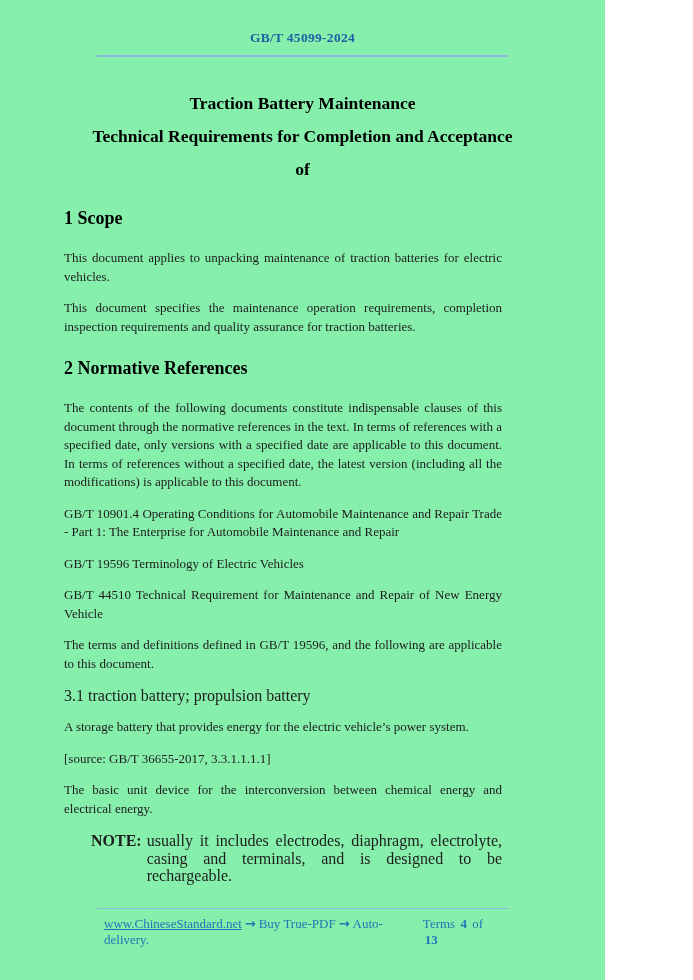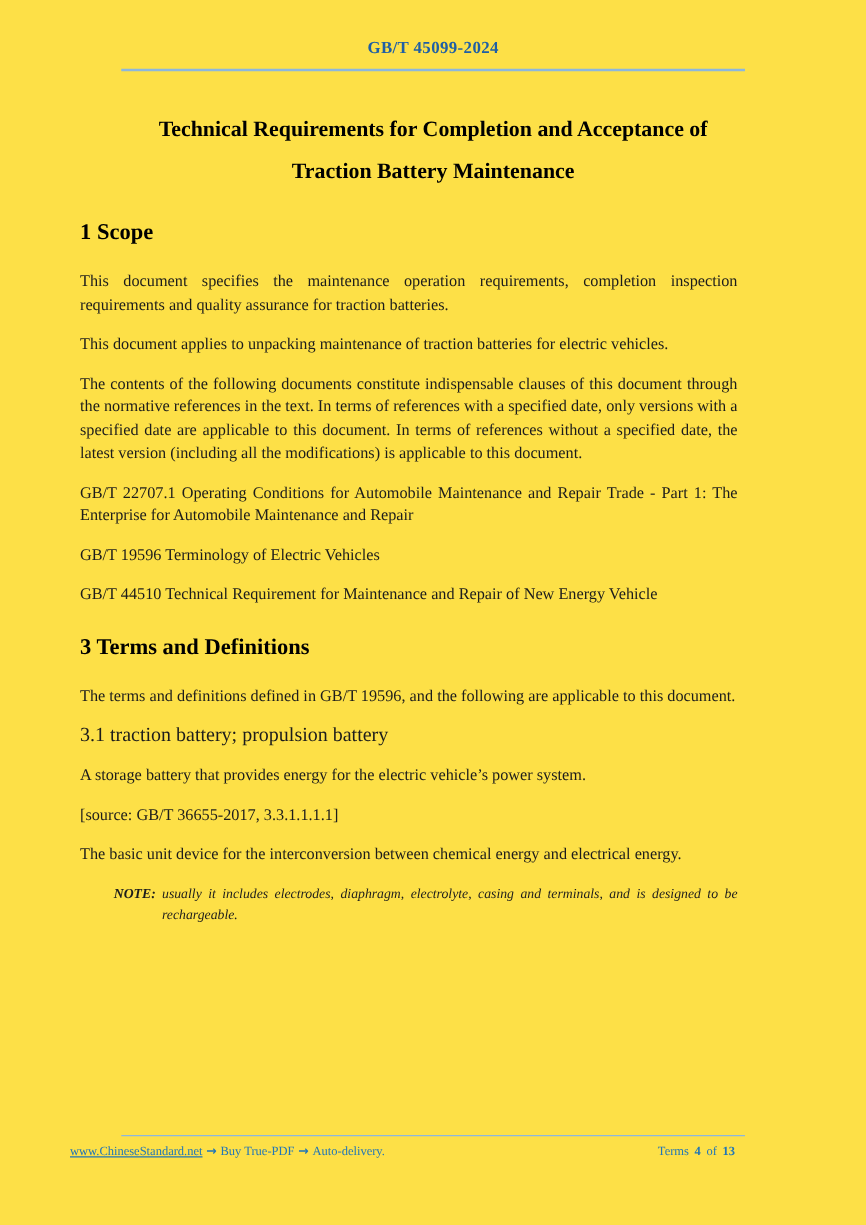--- a/index.html
+++ b/index.html
@@ -2,23 +2,23 @@
 <html><head>
 <meta charset="utf-8">
 <style>
   html, body {
     margin: 0;
     padding: 0;
     background: #ffffff;
   }
   .page {
     position: relative;
-    width: 693px;
+    width: 605px;
     height: 980px;
-    background: #fde047;
+    background: #86efac;
     font-family: "Liberation Serif", serif;
     color: #1c1c1c;
     box-sizing: border-box;
     overflow: hidden;
   }
   
   .doc-header {
     padding-top: 30px;
     text-align: center;
     font-size: 13.5px;
@@ -57,23 +57,22 @@
     text-align: justify;
   }
   p.term-heading {
     font-size: 16px;
     font-weight: normal;
     margin: 14px 0 13px 0;
   }
   .note-block {
     display: flex;
     margin: 14px 0 0 27px;
-    font-size: 11px;
+    font-size: 16px;
     line-height: 17.5px;
-    font-style: italic;
   }
   .note-label {
     font-weight: bold;
     white-space: nowrap;
     margin-right: 5px;
   }
   .note-text {
     flex: 1;
     text-align: justify;
   }
@@ -83,25 +82,24 @@
     left: 0;
     right: 0;
     top: 908px;
   }
   .footer-rule {
     margin: 0 97px;
     height: 0;
     border-top: 1.5px solid #8db7dd;
   }
   .footer-row {
-    margin: 7px 103px 0 56px;
+    margin: 7px 103px 0 104px;
     display: flex;
-    justify-content: space-between;
     align-items: baseline;
-    font-size: 10px;
+    font-size: 13px;
     color: #2176b7;
   }
   .footer-left a {
     color: #2176b7;
     text-decoration: underline;
     cursor: pointer;
   }
   .footer-arrow {
     font-family: "DejaVu Sans", sans-serif;
     font-weight: bold;
@@ -114,36 +112,36 @@
 </style>
 </head>
 <body>
 
 <div class="page">
 
   <div class="doc-header">GB/T 45099-2024</div>
   <div class="header-rule"></div>
 
   <div class="doc-title">
+    <div>Traction Battery Maintenance</div>
     <div>Technical Requirements for Completion and Acceptance of</div>
-    <div>Traction Battery Maintenance</div>
   </div>
 
   <div class="content">
 
     <h2 class="sec-heading">1 Scope</h2>
+    <p class="body-par">This document applies to unpacking maintenance of traction batteries for electric vehicles.</p>
     <p class="body-par">This document specifies the maintenance operation requirements, completion inspection requirements and quality assurance for traction batteries.</p>
-    <p class="body-par">This document applies to unpacking maintenance of traction batteries for electric vehicles.</p>
 
+    <h2 class="sec-heading">2 Normative References</h2>
     <p class="body-par">The contents of the following documents constitute indispensable clauses of this document through the normative references in the text. In terms of references with a specified date, only versions with a specified date are applicable to this document. In terms of references without a specified date, the latest version (including all the modifications) is applicable to this document.</p>
-    <p class="body-par">GB/T 22707.1 Operating Conditions for Automobile Maintenance and Repair Trade - Part 1: The Enterprise for Automobile Maintenance and Repair</p>
+    <p class="body-par">GB/T 10901.4 Operating Conditions for Automobile Maintenance and Repair Trade - Part 1: The Enterprise for Automobile Maintenance and Repair</p>
     <p class="body-par">GB/T 19596 Terminology of Electric Vehicles</p>
     <p class="body-par">GB/T 44510 Technical Requirement for Maintenance and Repair of New Energy Vehicle</p>
 
-    <h2 class="sec-heading">3 Terms and Definitions</h2>
     <p class="body-par">The terms and definitions defined in GB/T 19596, and the following are applicable to this document.</p>
 
     <p class="term-heading">3.1 traction battery; propulsion battery</p>
     <p class="body-par">A storage battery that provides energy for the electric vehicle’s power system.</p>
     <p class="body-par">[source: GB/T 36655-2017, 3.3.1.1.1.1]</p>
 
     <p class="body-par">The basic unit device for the interconversion between chemical energy and electrical energy.</p>
 
     <div class="note-block">
       <span class="note-label">NOTE:</span>

